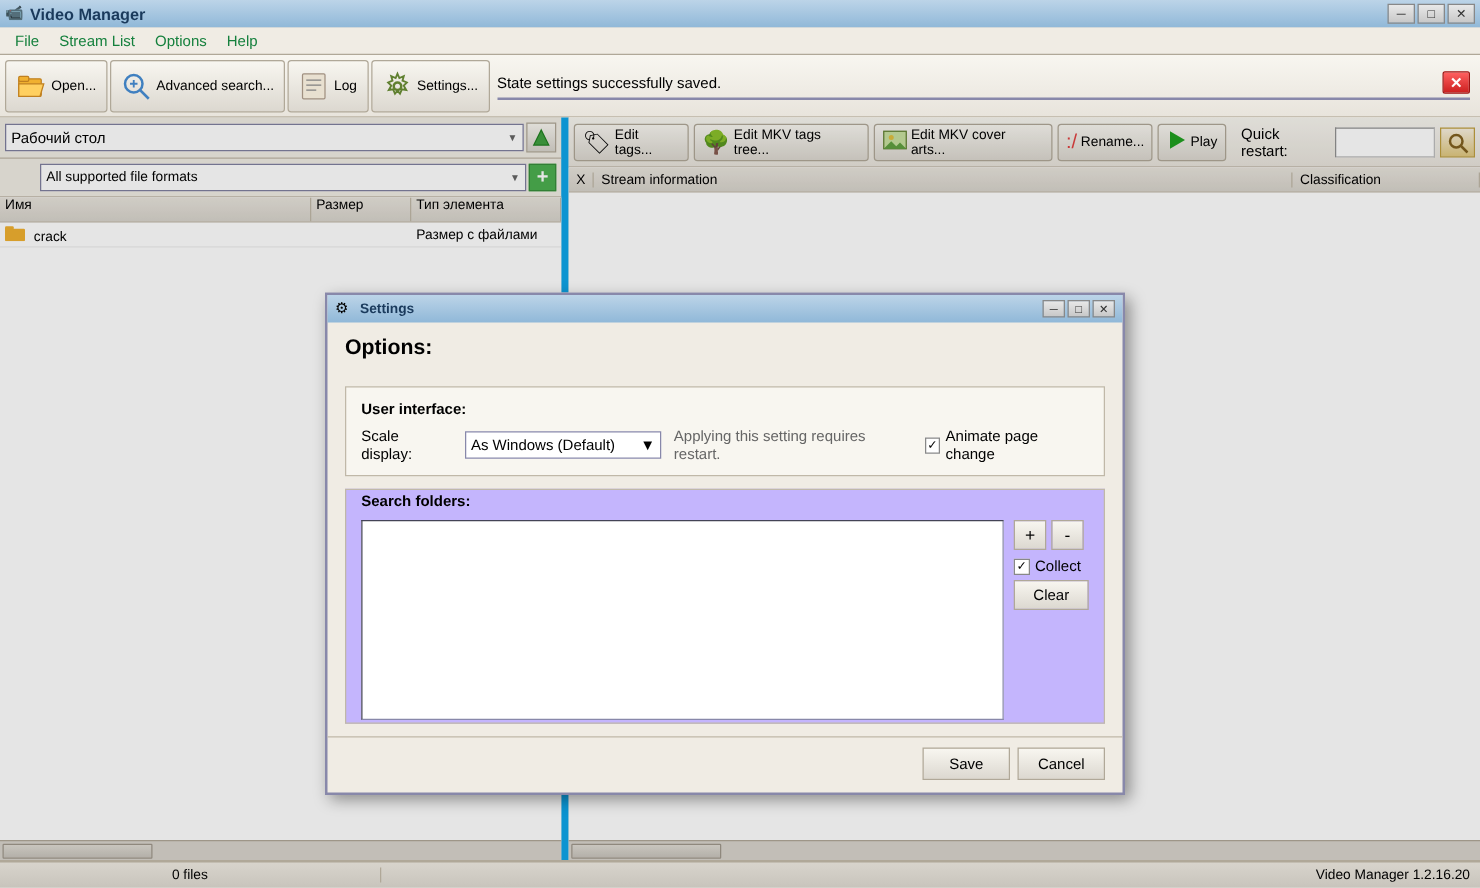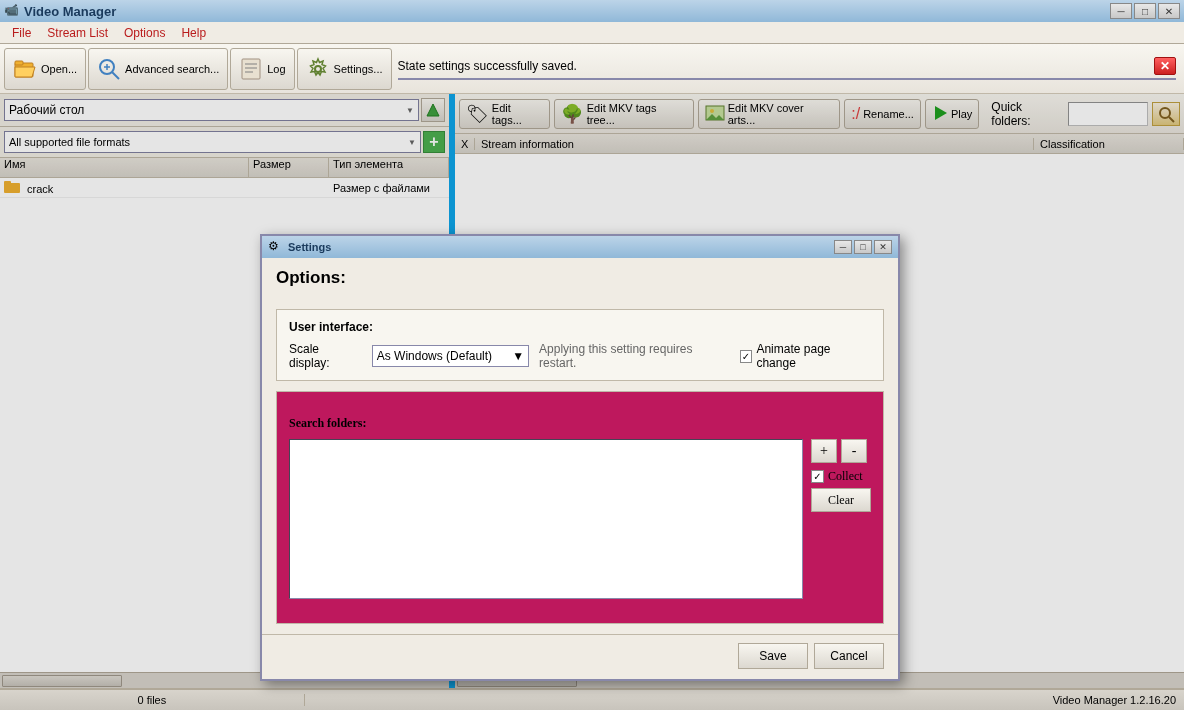--- a/index.html
+++ b/index.html
@@ -29,21 +29,21 @@
       height: 22px;
       display: flex;
       align-items: center;
       padding: 0 4px;
       border-bottom: 1px solid #b0a898;
     }
     .menu-item {
       padding: 2px 8px;
       cursor: pointer;
       font-size: 12px;
-      color: #b91c1c;
+      color: #15803d;
     }
 
     
     .toolbar {
       background: linear-gradient(to bottom, #f8f6f0, #e8e4dc);
       height: 50px;
       display: flex;
       align-items: center;
       padding: 2px 4px;
       border-bottom: 1px solid #c0b8a8;
@@ -94,21 +94,21 @@
 
     
     .filter-bar {
       display: flex; align-items: center; padding: 4px;
       border-bottom: 1px solid #c0b8a8; gap: 2px;
     }
     .filter-combo {
       flex: 1; height: 22px;
       border: 1px solid #8080a0; background: white;
       padding: 0 4px; font-size: 12px;
-      display: flex; align-items: center; justify-content: space-between;
+      display: flex; align-items: center; justify-content: space-between; margin-left: 28px;
     }
     .add-btn {
       width: 22px; height: 22px; background: #4caf50;
       border: 1px solid #388e3c; display: flex; align-items: center; justify-content: center;
       cursor: pointer; color: white; font-size: 16px; font-weight: bold;
     }
 
     
     .file-list {
       flex: 1; overflow-y: auto;
@@ -247,23 +247,22 @@
     }
     .restart-note { font-size: 12px; color: #666; }
     .animate-check { display: flex; align-items: center; gap: 4px; font-size: 12px; }
     .checkbox {
       width: 13px; height: 13px; border: 1px solid #888;
       background: white; display: flex; align-items: center; justify-content: center;
     }
     .checkbox-checked::after { content: '✓'; font-size: 10px; color: #000; }
 
     .search-folders-group {
-      border: 1px solid #c0b8a8; background: #be185d;
-      padding: 24px 12px;
-      font-family: Liberation Serif, serif;
+      border: 1px solid #c0b8a8; background: #c4b5fd;
+      padding: 2px 12px;
     }
     .search-folders-title { font-weight: bold; font-size: 12px; margin-bottom: 8px; color: #000; }
     .search-folders-content { display: flex; gap: 8px; }
     .folders-list {
       flex: 1; height: 160px;
       border: 1px inset #8888aa; background: white;
     }
     .folders-buttons { display: flex; flex-direction: column; gap: 4px; }
     .folders-btn {
       width: 60px; height: 24px; background: linear-gradient(to bottom, #f8f6f0, #dcd8d0);
@@ -448,21 +447,21 @@
       </div>
       <div class="right-btn">
         <span>
           <svg width="16" height="16" viewBox="0 0 16 16">
             <polygon points="3,1 15,8 3,15" fill="#20a020"></polygon>
           </svg>
         </span>
         <span>Play</span>
       </div>
       <div style="flex:1;"></div>
-      <span class="quick-search-label">Quick folders:</span>
+      <span class="quick-search-label">Quick restart:</span>
       <input class="quick-search-input" type="text" value="" style="">
       <div class="search-icon-btn">
         <svg width="18" height="18" viewBox="0 0 18 18">
           <circle cx="8" cy="8" r="5" fill="none" stroke="#806020" stroke-width="2"></circle>
           <line x1="12" y1="12" x2="17" y2="17" stroke="#806020" stroke-width="2"></line>
         </svg>
       </div>
     </div>
 
     <div class="stream-list">

